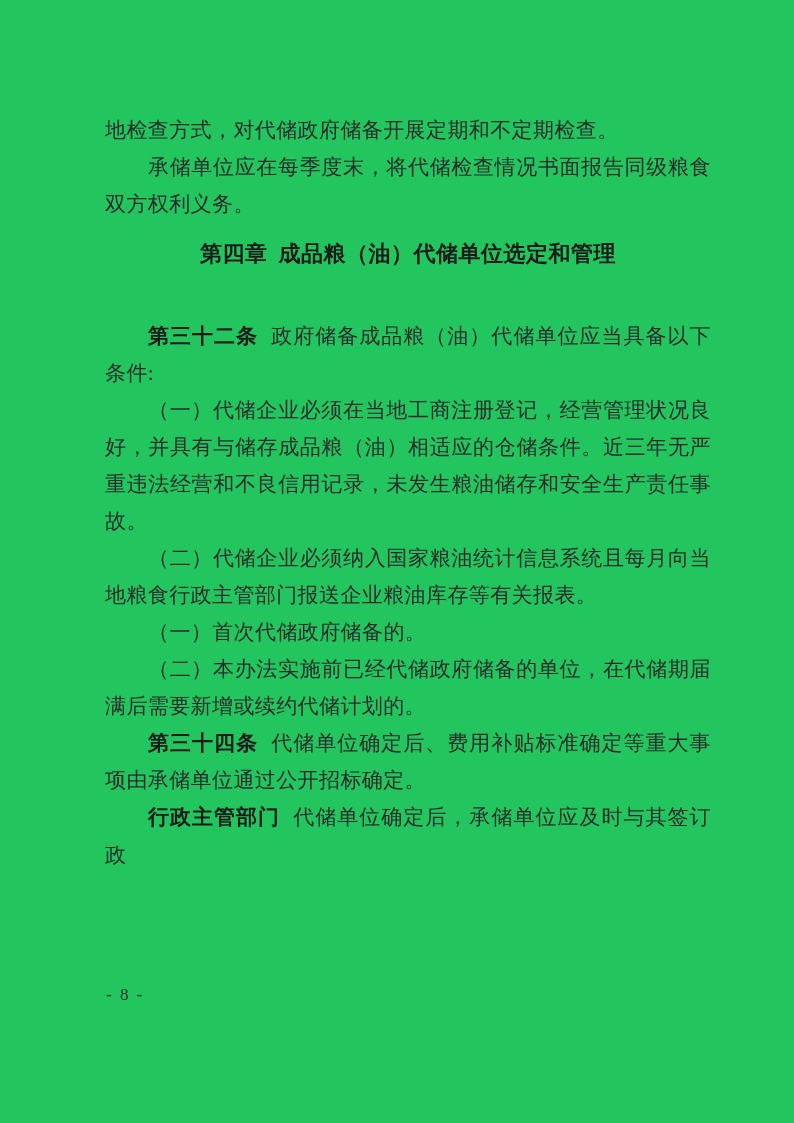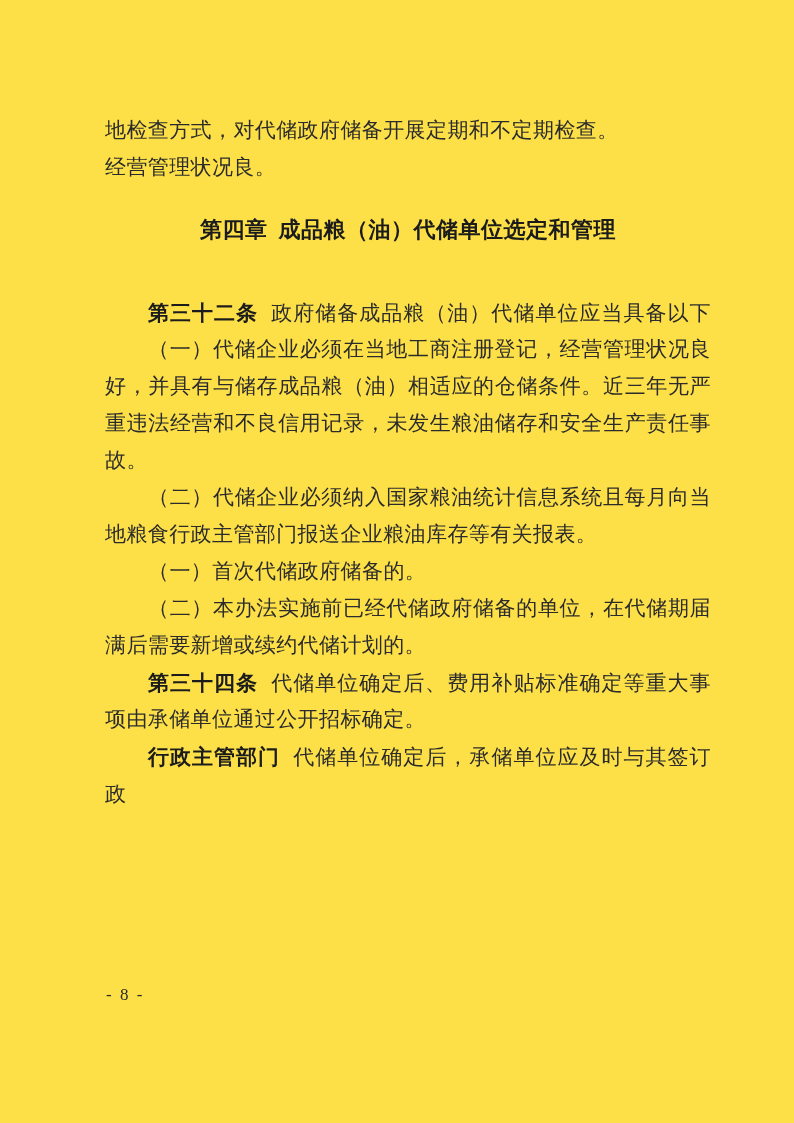--- a/index.html
+++ b/index.html
@@ -5,21 +5,21 @@
   * { margin: 0; padding: 0; box-sizing: border-box; }
   html, body { background: #ffffff; }
   body {
     width: 794px; height: 1123px;
     font-family: "Liberation Serif", "DejaVu Serif", serif;
     position: relative;
     overflow: hidden;
   }
   .page {
     position: absolute; inset: 0;
-    background: #fde047;
+    background: #22c55e;
   }
   .content {
     position: absolute;
     left: 105px; top: 0;
     width: 606px;
     padding-top: 112px;
     color: #2b2b2b;
   }
   .line {
     height: 37px;
@@ -27,27 +27,27 @@
     font-size: 21px;
     letter-spacing: 0.4px;
     text-align: left;
   }
   .indent { text-indent: 43px; }
   .fill {
     text-align: justify;
     text-align-last: justify;
   }
   .art-num {
-    font-family: Liberation Sans, sans-serif;
+    font-family: Liberation Mono, monospace;
     font-weight: 700;
     color: #1b1b1b;
     margin-right: 13px;
   }
   .chapter-line {
-    margin-top: 25px;
+    margin-top: 12px;
     margin-bottom: 46px;
     height: 37px;
     line-height: 37px;
     text-align: center;
     font-family: "Liberation Sans", "DejaVu Sans", sans-serif;
     font-weight: 700;
     font-size: 22px;
     color: #1b1b1b;
     letter-spacing: 0.5px;
   }
@@ -62,30 +62,32 @@
   }
 </style>
 </head>
 <body>
 
 <div class="page">
   <div class="content">
 
     <div class="line">地检查方式，对代储政府储备开展定期和不定期检查。</div>
 
+    <div class="line indent fill">承储单位应在每季度末，将代储检查情况书面报告同级粮食</div>
 
-    <div class="line">经营管理状况良。</div>
+    <div class="line">双方权利义务。</div>
 
     <div class="chapter-line">
       <span class="chapter-label">第四章</span><span>成品粮（油）代储单位选定和管理</span>
     </div>
 
     <div class="line indent fill">
       <span class="art-num">第三十二条</span><span>政府储备成品粮（油）代储单位应当具备以下</span>
     </div>
+    <div class="line">条件:</div>
 
     <div class="line indent fill">（一）代储企业必须在当地工商注册登记，经营管理状况良</div>
     <div class="line fill">好，并具有与储存成品粮（油）相适应的仓储条件。近三年无严</div>
     <div class="line fill">重违法经营和不良信用记录，未发生粮油储存和安全生产责任事</div>
     <div class="line">故。</div>
 
     <div class="line indent fill">（二）代储企业必须纳入国家粮油统计信息系统且每月向当</div>
     <div class="line">地粮食行政主管部门报送企业粮油库存等有关报表。</div>
 
 

